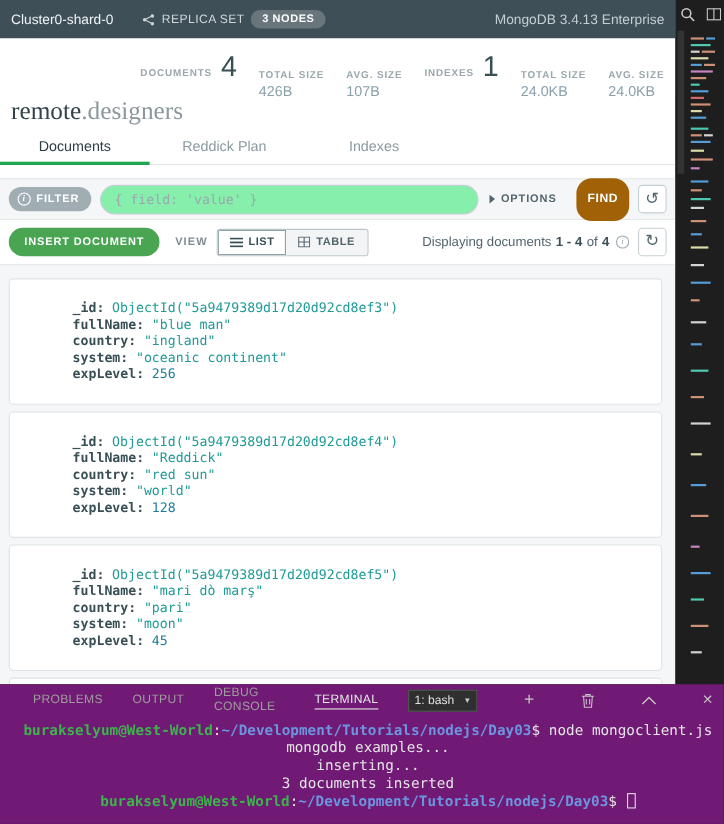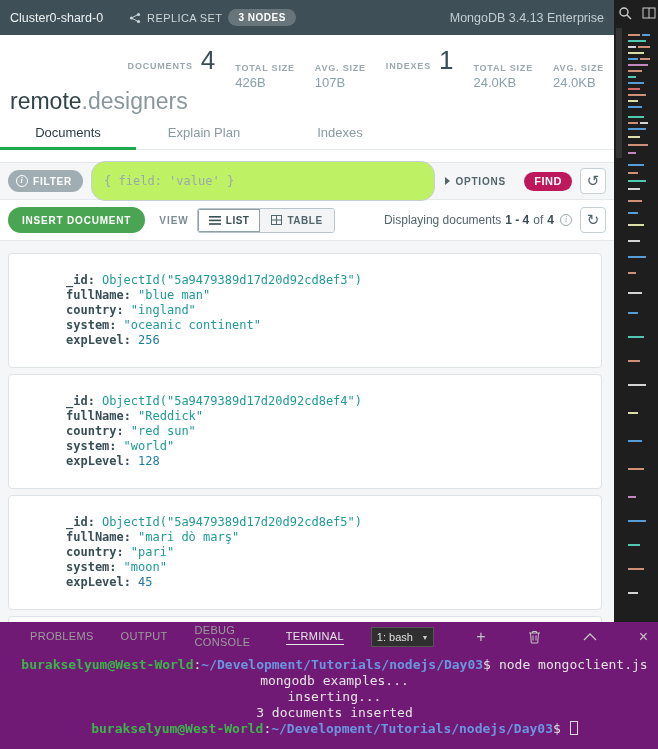--- a/index.html
+++ b/index.html
@@ -16,37 +16,37 @@
   .nodes-badge { background:rgba(255,255,255,.22); border-radius:10px; font-size:10px; font-weight:bold; padding:3px 10px; color:#fff; letter-spacing:.5px; }
   .version { margin-left:auto; font-size:12.5px; color:#c3ced2; }
 
   .stats { height:51px; background:#fff; display:flex; align-items:center; justify-content:flex-end; gap:20px; padding-right:10px; }
   .stat-main { display:flex; align-items:baseline; gap:8px; }
   .stat-label { font-size:9px; font-weight:bold; color:#9aa8ae; letter-spacing:.8px; }
   .stat-count { font-size:26px; font-weight:300; color:#394f56; }
   .stat-sub { display:flex; flex-direction:column; gap:2px;margin-top:31px; }
   .stat-value { font-size:13px; color:#8aa0ab; }
 
-  .namespace { height:32px; line-height:30px; padding-left:10px; font-size:23px; font-weight:300; }
+  .namespace { height:32px; line-height:30px; padding-left:10px; font-size:23px; font-weight:300;font-family:Liberation Serif, serif; }
   .ns-db { color:#32424a; }
   .ns-coll { color:#8a979c; }
 
   .tabs { display:flex; height:32px; border-bottom:1px solid #e4e9ea; }
   .tab { width:136px; text-align:center; padding-top:7px; font-size:13px; color:#8b9aa0; position:relative; cursor:default; }
   .tab.active { color:#2c3d44; }
   .tab.active::after { content:""; position:absolute; left:0; right:0; bottom:-1px; height:3px; background:#1fa84d; }
 
   .filter-section { margin-top:12px; height:38px; background:#f5f6f7; border-top:1px solid #e4e9ea; border-bottom:1px solid #e4e9ea; display:flex; align-items:center; padding:0 8px; }
   .filter-pill { display:flex; align-items:center; gap:5px; background:#a0aeb4; color:#fff; border-radius:11px; height:22px; padding:0 11px 0 8px; font-size:10px; font-weight:bold; letter-spacing:.8px; }
   .info-circle { width:12px; height:12px; border:1px solid currentColor; border-radius:50%; font-size:8px; line-height:10px; text-align:center; font-style:italic; font-family:"Liberation Serif",serif; display:inline-block; }
-  .filter-input { flex:1; max-width:350px; height:40px; margin-left:8px; border:1px solid #c6d0d4; border-radius:14px; background:#bef264; font-family:"DejaVu Sans Mono",monospace; font-size:12px; color:#394f56; padding:0 12px; outline:none; }
+  .filter-input { flex:1; max-width:350px; height:27px; margin-left:8px; border:1px solid #c6d0d4; border-radius:14px; background:#86efac; font-family:"DejaVu Sans Mono",monospace; font-size:12px; color:#394f56; padding:0 12px; outline:none; }
   .filter-input::placeholder { color:#9aa8ae; }
   .options-toggle { display:flex; align-items:center; gap:5px; margin-left:10px; font-size:10px; font-weight:bold; color:#52656d; letter-spacing:.8px; cursor:pointer; }
   .tri-right { width:0; height:0; border-left:5px solid #52656d; border-top:4px solid transparent; border-bottom:4px solid transparent; }
-  .find-button { width:48px; height:19px; margin-left:18px; border:none; border-radius:14px; background:#be185d; color:#fff; font-weight:bold; font-size:11px; letter-spacing:.5px; font-family:inherit; cursor:pointer; }
+  .find-button { width:48px; height:39px; margin-left:18px; border:none; border-radius:14px; background:#a16207; color:#fff; font-weight:bold; font-size:11px; letter-spacing:.5px; font-family:inherit; cursor:pointer; }
   .square-btn { width:26px; height:26px; margin-left:8px; border:1px solid #c6d0d4; border-radius:4px; background:#fff; color:#52656d; font-size:15px; line-height:24px; text-align:center; cursor:pointer; }
 
   .doc-toolbar { height:40px; background:#fff; display:flex; align-items:center; padding:0 8px; }
   .insert-button { height:26px; padding:0 14px; border:none; border-radius:13px; background:#49a552; color:#fff; font-weight:bold; font-size:10px; letter-spacing:.8px; font-family:inherit; cursor:pointer; }
   .view-label { margin-left:14px; font-size:10px; font-weight:bold; color:#7d8c92; letter-spacing:1px; }
   .view-toggle { display:flex; margin-left:8px; border:1px solid #b9c5ca; border-radius:3px; overflow:hidden; height:25px; }
   .view-btn { display:flex; align-items:center; gap:5px; padding:0 11px; font-size:10px; font-weight:bold; letter-spacing:.5px; color:#52656d; background:#f2f4f5; cursor:pointer; }
   .view-btn.active { background:#fff; color:#394f56; box-shadow:inset 0 0 0 1px #8fa0a7; }
   .displaying { margin-left:auto; display:flex; align-items:center; gap:4px; font-size:12px; color:#52656d; }
   .displaying b { color:#394f56; }
@@ -128,21 +128,21 @@
         <span class="stat-value">24.0KB</span>
       </div>
     </div>
 
     <div class="namespace">
       <span class="ns-db">remote</span><span class="ns-coll">.designers</span>
     </div>
 
     <div class="tabs">
       <div class="tab active">Documents</div>
-      <div class="tab">Explain Plan</div>
+      <div class="tab">Reddick Plan</div>
       <div class="tab">Indexes</div>
     </div>
 
     <div class="filter-section">
       <div class="filter-pill">
         <span class="info-circle">i</span>
         <span>FILTER</span>
       </div>
       <input class="filter-input" type="text" placeholder="{ field: 'value' }" style="">
       <div class="options-toggle">

